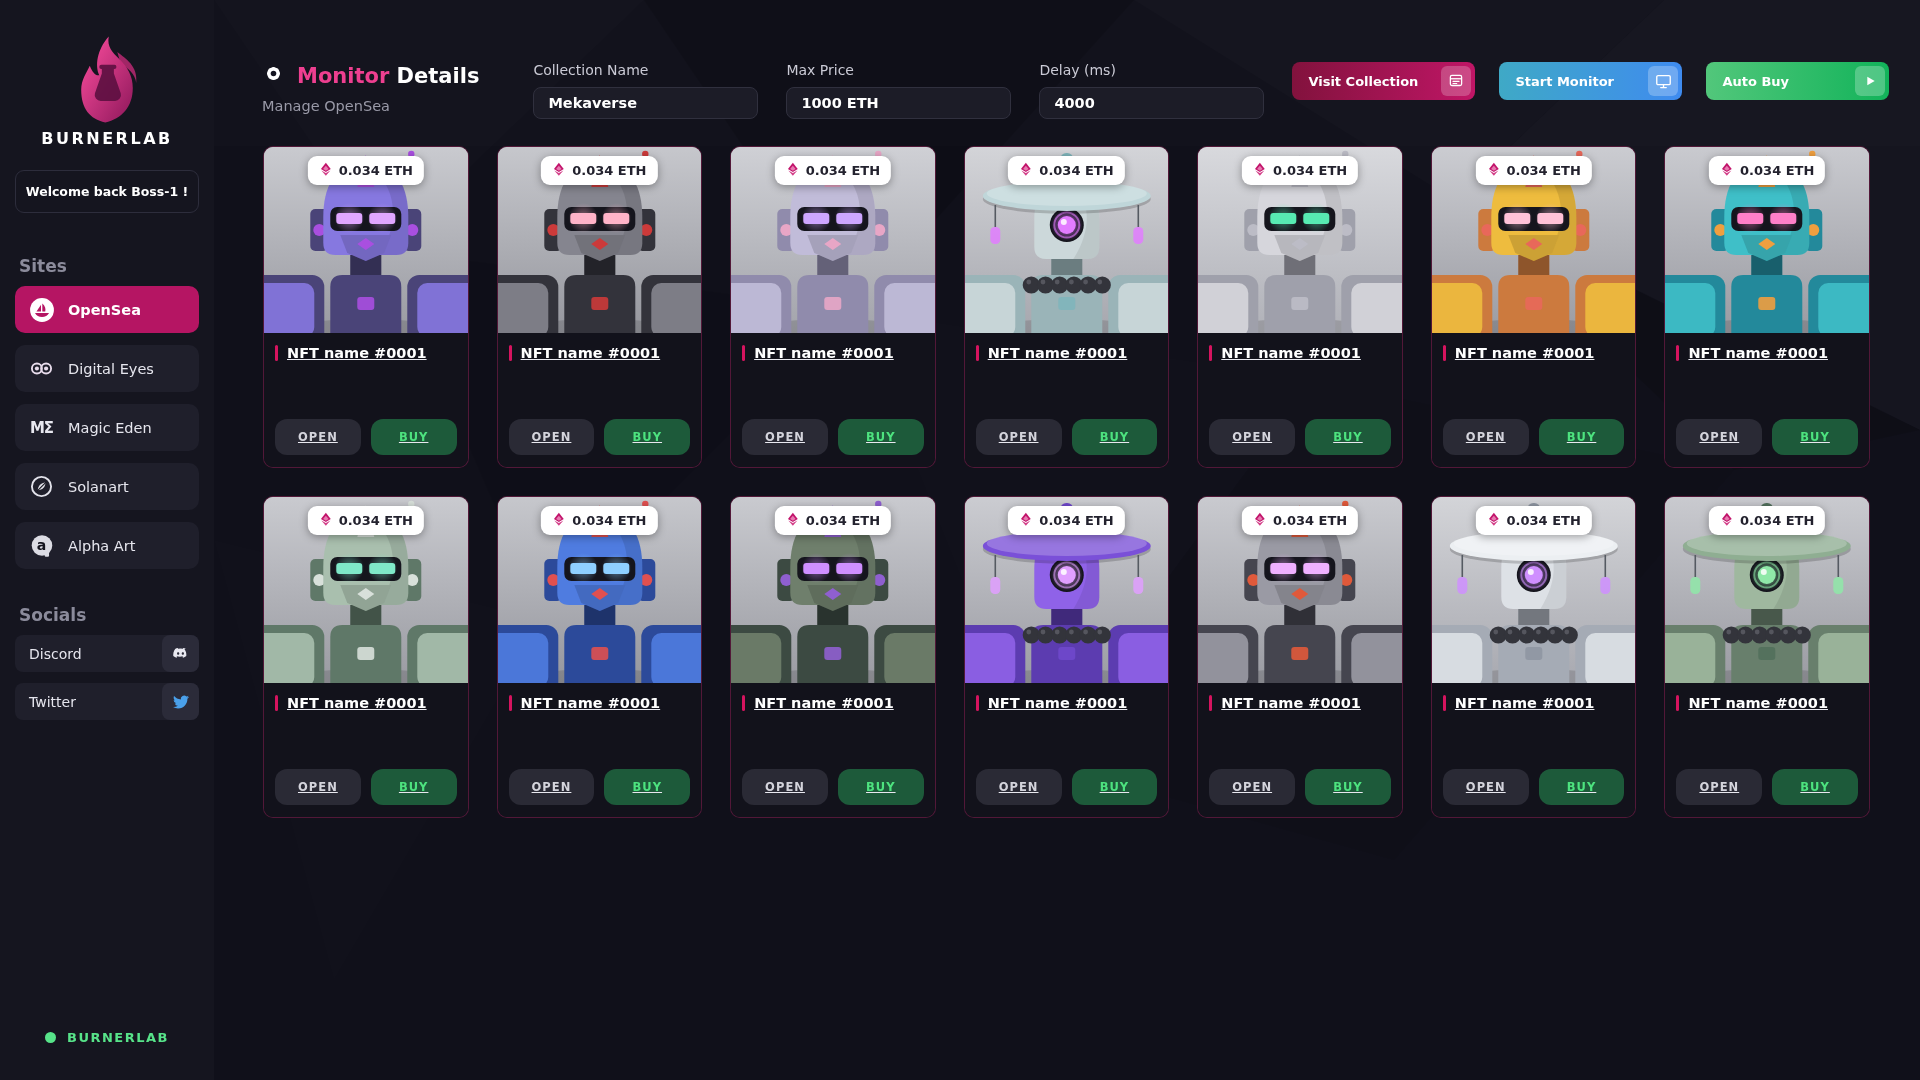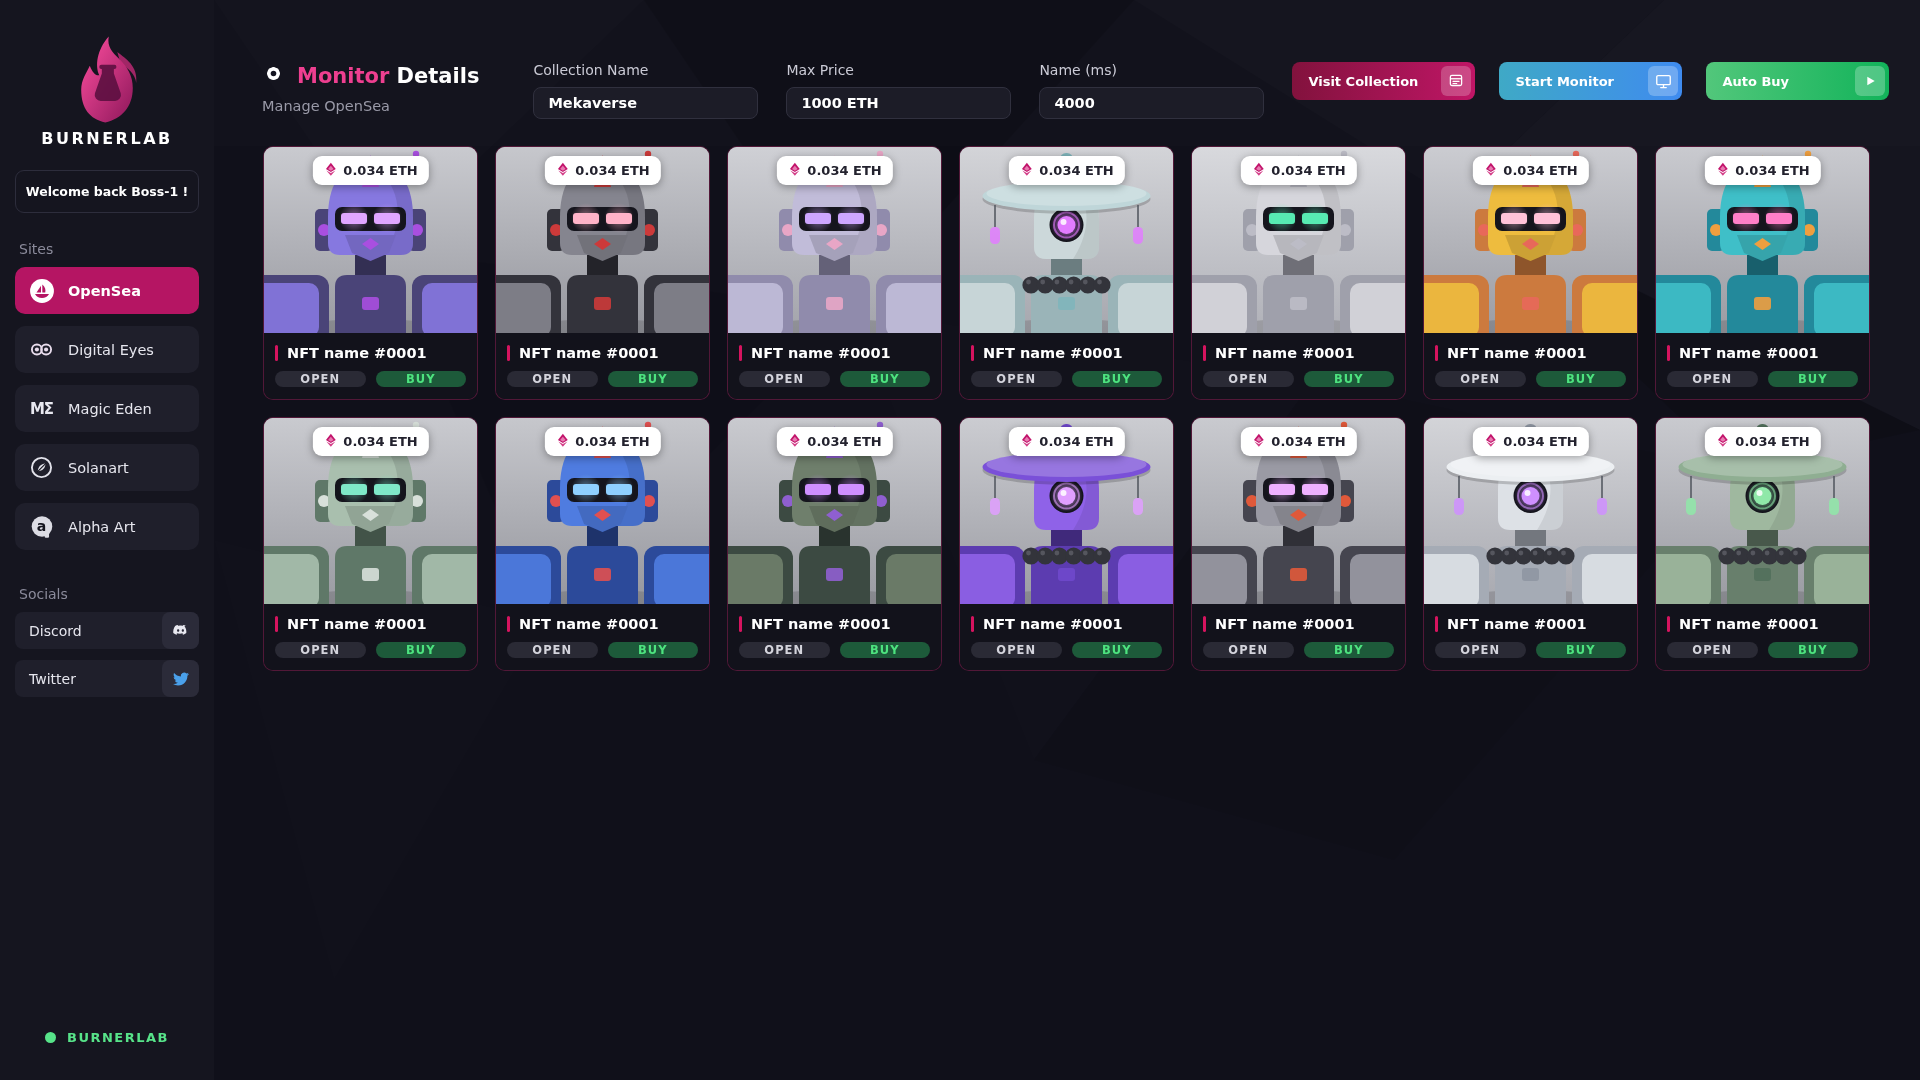--- a/index.html
+++ b/index.html
@@ -15,21 +15,21 @@
     width:214px; min-width:214px; height:100%;
     background:#15151f; display:flex; flex-direction:column;
     padding:9px 15px; position:relative; z-index:5;
   }
   .logo-wrap { margin:24px auto 4px; width:86px; height:92px; }
   .brand { text-align:center; color:#ffffff; font-weight:bold; font-size:16px; letter-spacing:2.5px; margin-bottom:22px; }
   .welcome-box {
     border:1px solid #2d2d3c; border-radius:9px; padding:13px 6px;
     text-align:center; color:#ffffff; font-weight:bold; font-size:12.5px; margin-bottom:28px;
   }
-  .section-label { color:#8b8b9b; font-size:14px; margin:0 4px 10px; }
+  .section-label { color:#8b8b9b; font-size:17px; margin:15px 4px 10px;font-weight:bold; }
   .site-item {
     display:flex; align-items:center; gap:13px; background:#1f1f2b;
     border-radius:10px; height:47px; padding:0 13px; margin-bottom:12px;
     color:#e6e6ee; font-size:14.5px; cursor:pointer;
   }
   .site-item.active { background:#b51563; font-weight:bold; color:#fff; }
   .site-icon { width:27px; height:27px; display:flex; align-items:center; justify-content:center; flex:none; }
   .me-glyph { font-weight:bold; font-size:15px; color:#e8e8f0; letter-spacing:-1px; }
   .socials-gap { margin-top:24px; }
   .social-row {
@@ -90,45 +90,47 @@
   .search-box input {
     width:168px; background:transparent; border:none; border-bottom:1px solid #3c3c4a;
     color:#e8e8f0; font-size:14px; padding:4px 2px 9px; outline:none;
     font-family:"DejaVu Sans","Liberation Sans",sans-serif;
   }
   .search-box input::placeholder { color:#9a9aa8; }
   .search-icon-wrap { margin-bottom:8px; }
 
   .grid {
     position:relative; z-index:2;
-    display:grid; grid-template-columns:repeat(7,minmax(0,1fr)); gap:17px;
+    display:grid; grid-template-columns:repeat(7,minmax(0,1fr)); gap:28px;
     margin:0 50px 0 49px;
+    text-decoration:underline;
   }
   .card {
     position:relative; background:#12121b; border:1px solid rgba(187,33,104,0.38);
     border-radius:10px; overflow:hidden;
   }
   .card-badge {
     position:absolute; top:9px; left:50%; transform:translateX(-50%);
     background:#ffffff; border-radius:9px; padding:5px 11px;
     display:flex; align-items:center; gap:6px; z-index:3;
     box-shadow:0 2px 8px rgba(0,0,0,0.35); white-space:nowrap;
   }
   .price { font-weight:bold; font-size:13px; color:#23222e; }
   .card-img { height:186px; background:#b9bac0; }
   .card-img svg { width:100%; height:100%; display:block; }
   .card-body { padding:9px 11px 12px; background:#12121b; }
   .name-row { display:flex; align-items:center; gap:9px; margin:3px 0 10px; }
   .name-bar { width:3px; height:16px; background:#d6145f; border-radius:2px; flex:none; }
   .card-name { font-weight:bold; font-size:14.5px; color:#ffffff; white-space:nowrap; }
   .card-actions { display:flex; gap:10px; }
   .card-actions button {
-    flex:1; height:16px; border:none; border-radius:12px; cursor:pointer;
+    flex:1; height:36px; border:none; border-radius:12px; cursor:pointer;
     font-weight:bold; font-size:11.5px; letter-spacing:0.09em;
     font-family:"DejaVu Sans","Liberation Sans",sans-serif;
+    margin-top:48px;
   }
   .btn-open { background:#2a2a35; color:#d4d4dc; }
   .btn-buy { background:#1d5a3a; color:#4de37f; }
 </style>
 </head>
 <body>
 
 <div class="app">
 
   <aside class="sidebar">
@@ -263,21 +265,21 @@
 
       <div class="field">
         <label>Collection Name</label>
         <input type="text" value="Mekaverse" style="">
       </div>
       <div class="field">
         <label>Max Price</label>
         <input type="text" value="1000 ETH" style="">
       </div>
       <div class="field">
-        <label>Name (ms)</label>
+        <label>Delay (ms)</label>
         <input type="text" value="4000" style="">
       </div>
 
       <div class="actions">
         <button class="action-btn btn-visit">
           <span>Visit Collection</span>
           <span class="btn-icon-box">
             <svg viewBox="0 0 24 24" width="18" height="18">
               <rect x="4.5" y="4.5" width="15" height="13.5" rx="2" fill="none" stroke="#ffffff" stroke-width="1.7"></rect>
               <path d="M4.5 9 H19.5" stroke="#ffffff" stroke-width="1.7"></path>

